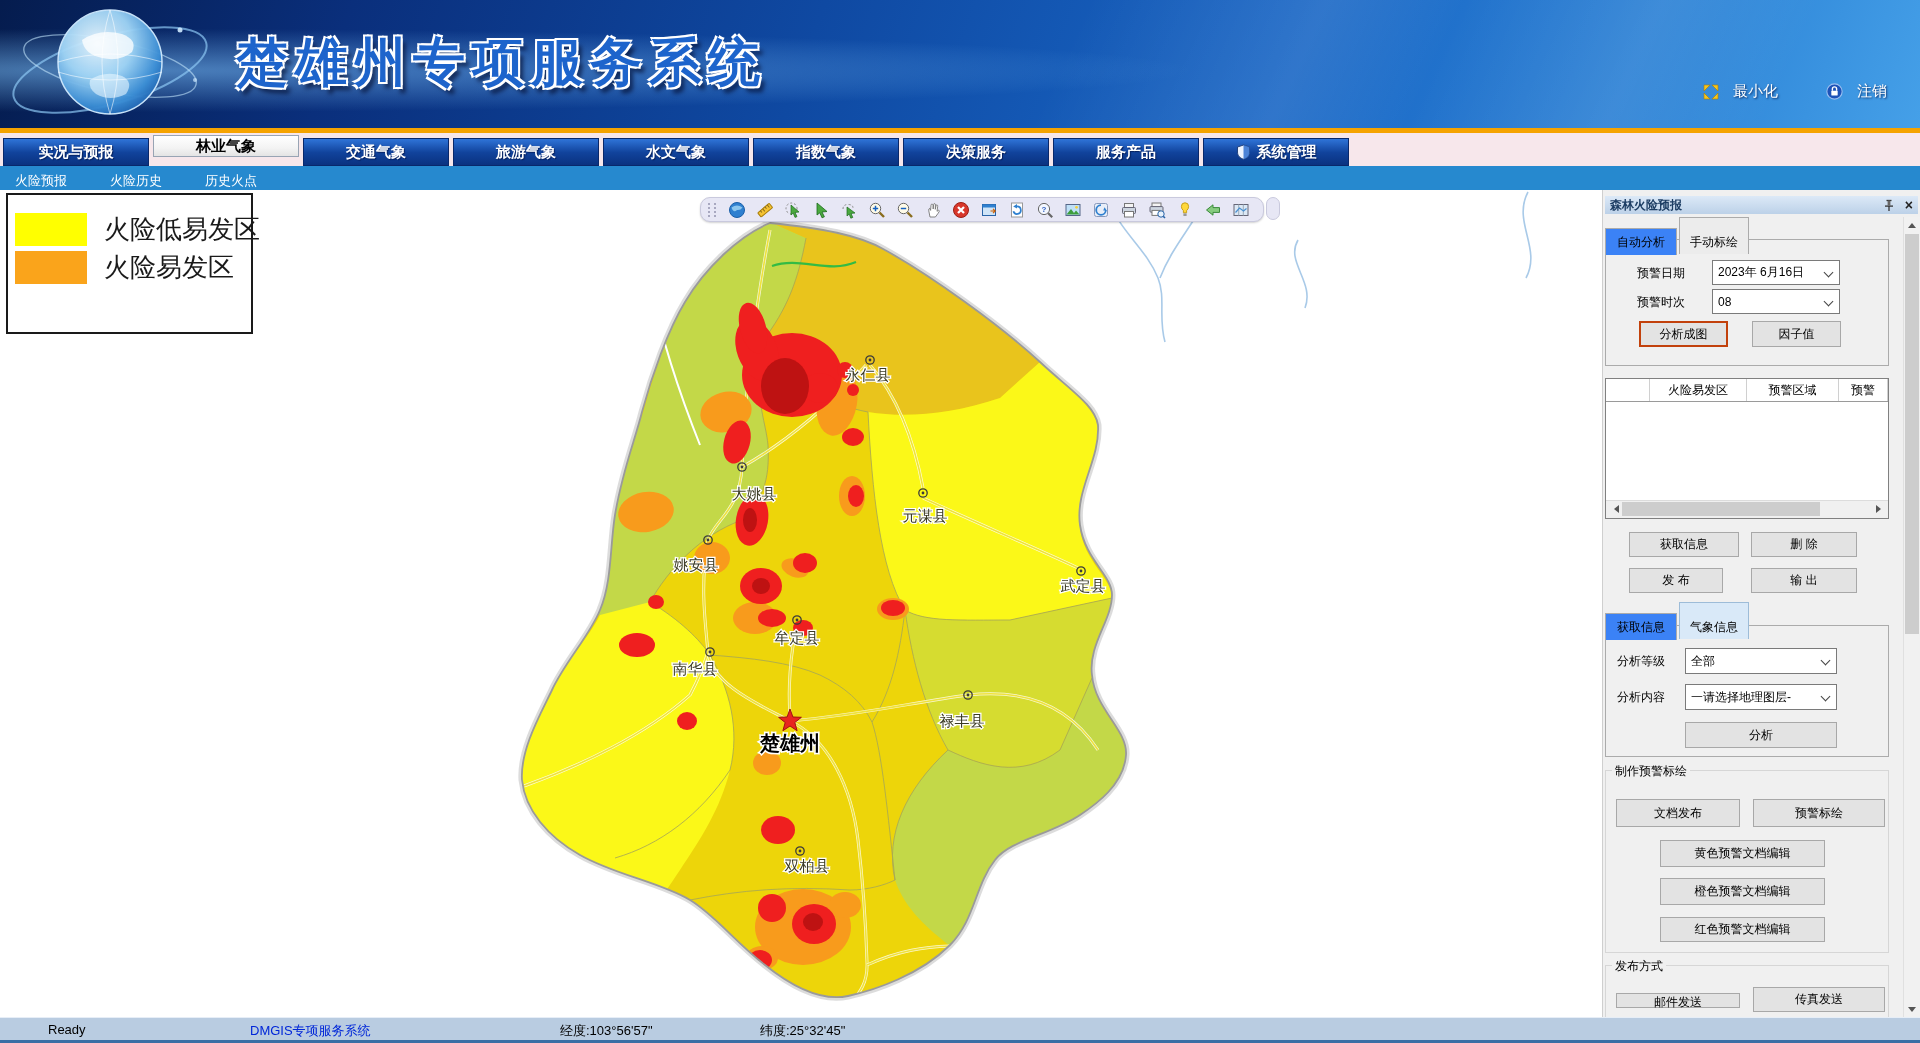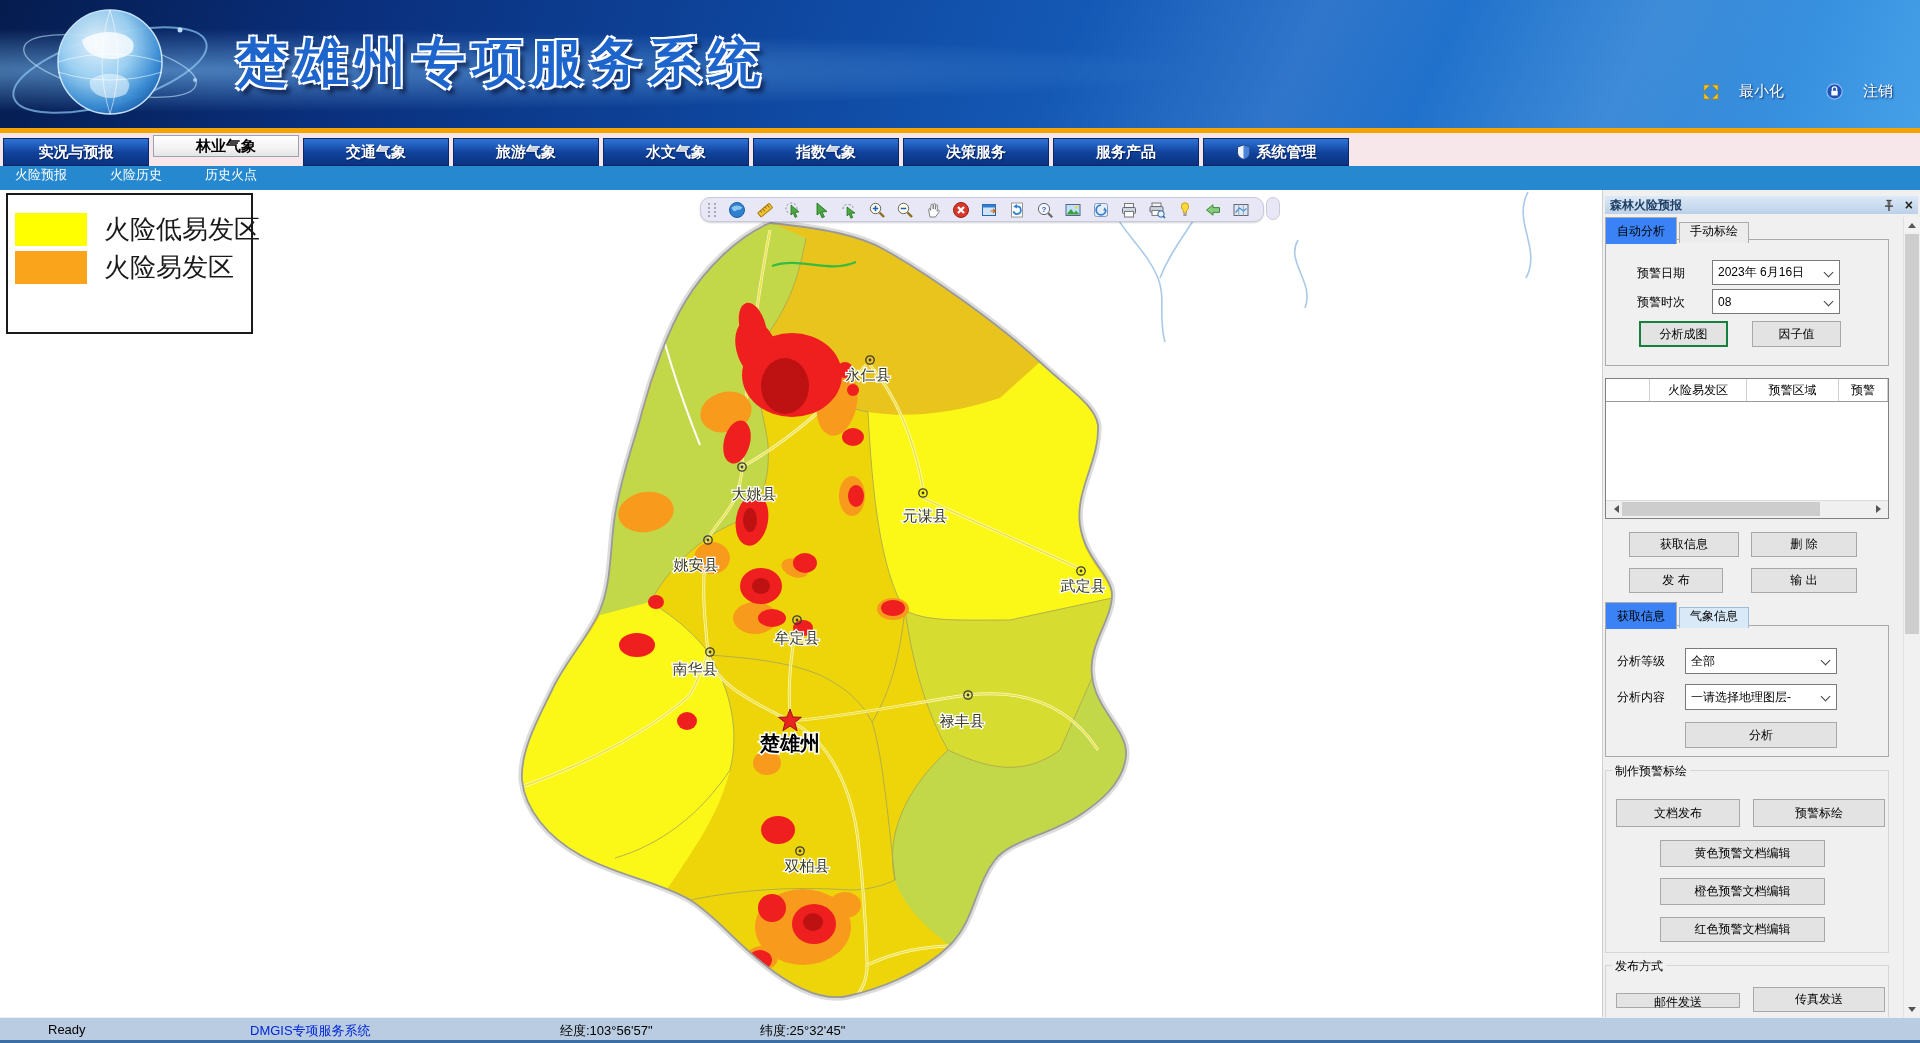--- a/index.html
+++ b/index.html
@@ -7,30 +7,30 @@
        font-family:"Liberation Sans","DejaVu Sans",sans-serif;}
   
   .banner{position:absolute;top:0;left:0;width:100%;height:128px;overflow:hidden;
     background:linear-gradient(110deg,#051c4e 0%,#0a2f7c 18%,#0f49a2 42%,#1865c4 66%,#2f86d8 88%,#45a0e8 100%);}
   .banner:before{content:'';position:absolute;inset:0;
     background:radial-gradient(ellipse at 7% 55%, rgba(130,200,255,.55), transparent 42%),
     linear-gradient(115deg, transparent 55%, rgba(255,255,255,.10) 67%, transparent 74%, rgba(255,255,255,.09) 84%, transparent 92%);}
   .globe-logo{position:absolute;left:10px;top:0;}
   .app-title{position:absolute;left:236px;top:28px;margin:0;font-size:52px;font-weight:bold;letter-spacing:7px;
     color:#1d64cc;text-shadow:-2px -2px 0 #fff,2px -2px 0 #fff,-2px 2px 0 #fff,2px 2px 0 #fff,5px 6px 4px rgba(0,8,40,.65);}
-  .b-act{position:absolute;top:82px;color:#fff;font-size:15px;display:flex;gap:20px;align-items:center;cursor:pointer;text-shadow:1px 1px 2px #0a2a66;}
+  .b-act{position:absolute;top:82px;color:#fff;font-size:15px;display:flex;gap:14px;align-items:center;cursor:pointer;text-shadow:1px 1px 2px #0a2a66;}
   .orange-line{position:absolute;top:128px;left:0;height:5px;width:100%;background:#F5A300;}
   
   .tabbar{position:absolute;top:133px;left:0;height:33px;width:100%;background:#F7E7EB;display:flex;padding-left:3px;box-sizing:border-box;}
   .tab{width:146px;margin-right:4px;margin-top:5px;height:28px;box-sizing:border-box;
     display:flex;align-items:center;justify-content:center;gap:6px;
     font-size:15px;font-weight:bold;color:#fff;text-shadow:1px 1px 1px #06205c;cursor:pointer;
     background:linear-gradient(#2f74d8 0%,#11439c 52%,#0a3280 100%);border:1px solid #09286b;}
   .tab.active{background:linear-gradient(#ffffff,#f3f3f3 60%,#e4e4e4);color:#000;text-shadow:none;margin-top:2px;height:22px;border-color:#98a4b4;}
-  .submenu{position:absolute;top:166px;left:0;height:24px;width:100%;background:#2689CF;display:flex;align-items:flex-start;padding-left:15px;gap:43px;box-sizing:border-box;}
+  .submenu{position:absolute;top:166px;left:0;height:24px;width:100%;background:#2689CF;display:flex;align-items:flex-end;padding-left:15px;gap:43px;box-sizing:border-box;}
   .smi{color:#fff;font-size:13px;cursor:pointer;white-space:nowrap;}
   
   .content{position:absolute;top:190px;left:0;width:1920px;height:827px;background:#fff;}
   .map-area{position:absolute;left:0;top:0;width:1602px;height:827px;overflow:hidden;}
   .legend{position:absolute;left:6px;top:3px;width:247px;height:141px;background:#fff;border:2px solid #1a1a1a;box-sizing:border-box;z-index:5;}
   .leg-row{position:absolute;left:7px;display:flex;align-items:center;height:34px;}
   .leg-swatch{width:72px;height:33px;}
   .leg-label{margin-left:17px;font-size:26px;font-family:"Liberation Serif","DejaVu Serif",serif;color:#1a1a1a;white-space:nowrap;}
   .toolbar{position:absolute;left:700px;top:7px;height:23px;z-index:5;background:#E7E7F5;border:1px solid #c9c9dd;border-radius:10px;
     display:flex;align-items:center;padding:0 10px 0 7px;gap:4px;box-shadow:0 1px 2px rgba(0,0,0,.18);}
@@ -40,32 +40,32 @@
   .county-label{font:15px "Liberation Serif","DejaVu Serif",serif;fill:#3b3b24;stroke:#ffffff;stroke-width:2.5px;paint-order:stroke;text-anchor:middle;}
   .capital-label{font:bold 20px "Liberation Sans",sans-serif;fill:#000;stroke:#fff;stroke-width:3px;paint-order:stroke;text-anchor:middle;}
   
   .panel{position:absolute;right:0;top:0;width:318px;height:827px;background:#F0F0F0;border-left:1px solid #cfcfcf;font-size:12px;overflow:hidden;box-sizing:border-box;}
   .p-header{position:absolute;left:2px;top:6px;right:2px;height:18px;background:linear-gradient(#dce9f7,#bcd1e8);display:flex;align-items:center;padding:0 5px;box-sizing:border-box;}
   .p-title{font-weight:bold;color:#1c3d63;flex:1;font-size:12px;}
   .p-pin{cursor:pointer;margin-right:10px;display:flex;align-items:center;}
   .p-close{cursor:pointer;color:#222;font-weight:bold;font-size:14px;line-height:14px;}
   .ptabs{position:absolute;left:2px;display:flex;align-items:flex-end;z-index:2;}
   .ptabs1{top:27px;} .ptabs2{top:412px;}
-  .ptab{padding:0 10px 3px;border:1px solid #ababab;border-bottom:none;background:#ececec;margin-right:2px;cursor:pointer;white-space:nowrap;}
+  .ptab{padding:16px 10px 3px;border:1px solid #ababab;border-bottom:none;background:#ececec;margin-right:2px;cursor:pointer;white-space:nowrap;}
   .ptab.active{background:#3b82f6;padding:5px 11px 4px;position:relative;z-index:3;margin-bottom:-1px;}
   .ptab.blue{background:#D9E9F8;border-color:#9dbcd8;}
   .group{position:absolute;left:2px;width:284px;border:1px solid #ababab;background:#f0f0f0;box-sizing:border-box;z-index:1;}
   #g1{top:49px;height:127px;} #g2{top:435px;height:132px;}
   #g3{top:580px;height:183px;border-color:#d6d6d6;} #g4{top:775px;height:80px;border-color:#d6d6d6;}
   .gleg{position:absolute;top:-8px;left:6px;background:#f0f0f0;padding:0 3px;font-size:12px;}
   .lbl{position:absolute;color:#000;white-space:nowrap;}
   .combo{position:absolute;height:25px;background:#fff;border:1px solid #7a7a7a;box-sizing:border-box;display:flex;align-items:center;padding:0 18px 0 5px;cursor:pointer;white-space:nowrap;overflow:hidden;}
   .chev{position:absolute;right:7px;top:8px;width:6px;height:6px;border-right:1.6px solid #444;border-bottom:1.6px solid #444;transform:rotate(45deg);}
   .btn{position:absolute;background:#e3e3e3;border:1px solid #a8a8a8;font-size:12px;font-family:inherit;cursor:pointer;color:#000;padding:0;}
-  .btn.focus{border:2px solid #15803d;}
+  .btn.focus{border:2px solid #c2410c;}
   .wtable{position:absolute;left:2px;top:188px;width:284px;height:141px;border:1px solid #808080;background:#fff;box-sizing:border-box;}
   .thead{display:flex;height:22px;border-bottom:1px solid #9a9a9a;}
   .th{border-right:1px solid #d0d0d0;display:flex;align-items:center;justify-content:center;font-size:12px;box-sizing:border-box;height:100%;}
   .tbody{height:99px;background:#fff;}
   .hscroll{position:absolute;bottom:0;left:0;right:0;height:17px;background:#f0f0f0;border-top:1px solid #dcdcdc;}
   .harrow{position:absolute;top:0;width:16px;height:16px;display:flex;align-items:center;justify-content:center;cursor:pointer;}
   .harrow.left{left:0}.harrow.right{right:0}
   .tri-l{width:0;height:0;border:4px solid transparent;border-right:5px solid #555;}
   .tri-r{width:0;height:0;border:4px solid transparent;border-left:5px solid #555;}
   .tri-u{width:0;height:0;border:4px solid transparent;border-bottom:5px solid #555;margin-bottom:4px;}

